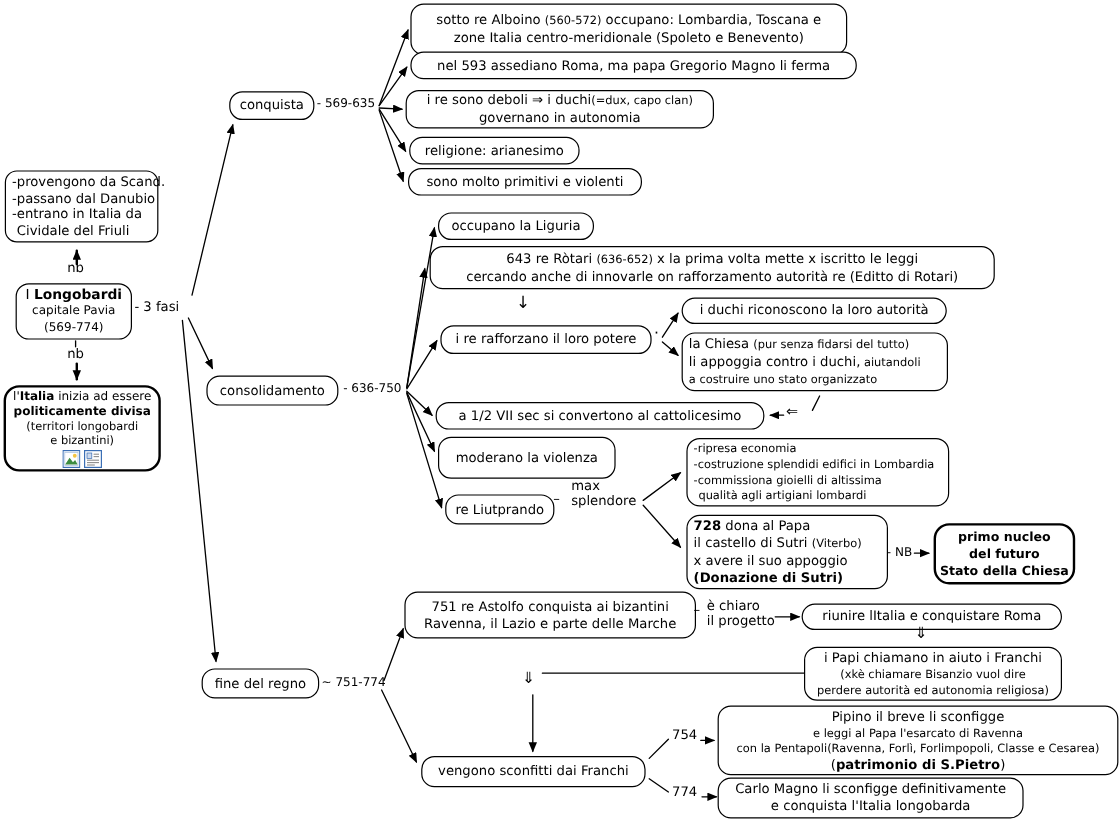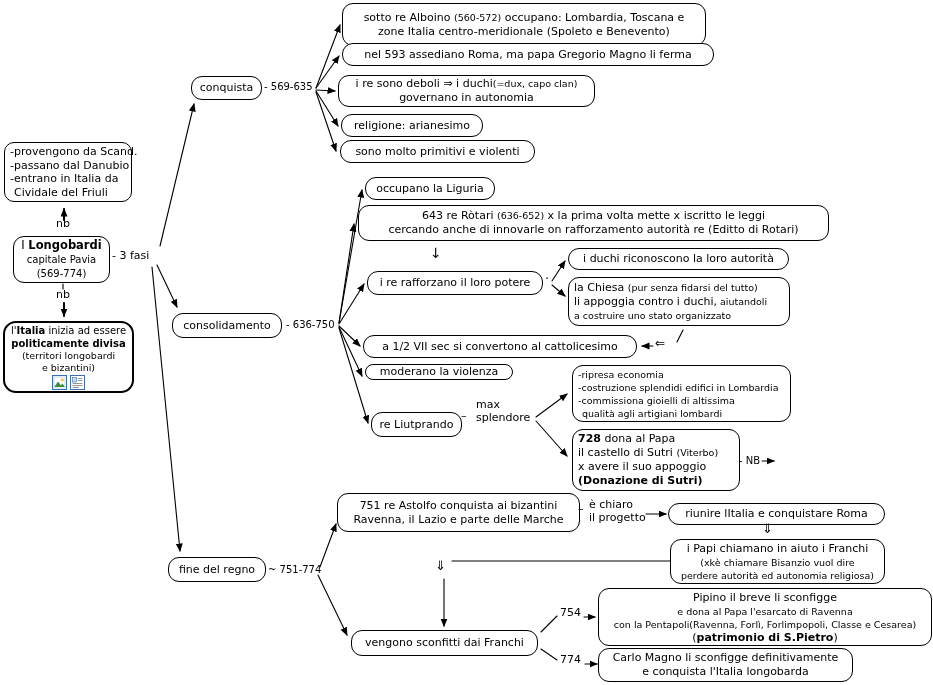--- a/index.html
+++ b/index.html
@@ -197,21 +197,21 @@
     <div class="ln"><span>la Chiesa </span><span class="sm">(pur senza fidarsi del tutto)</span></div>
     <div class="ln"><span>li appoggia contro i duchi,</span><span class="sm"> aiutandoli</span></div>
     <div class="sl">a costruire uno stato organizzato</div>
   </div>
 
   <div class="node" style="left:363px;top:335px;width:274px;height:23px">
     <div class="ln">a 1/2 VII sec si convertono al cattolicesimo</div>
   </div>
   <span class="lbl" style="left:655px;top:337px;font-size:12px">⇐</span>
 
-  <div class="node" style="left:365px;top:364px;width:148px;height:16px">
+  <div class="node" style="left:365px;top:364px;width:148px;height:35px">
     <div class="ln">moderano la violenza</div>
   </div>
 
   <div class="node" style="left:371px;top:412px;width:91px;height:25px">
     <div class="ln">re Liutprando</div>
   </div>
   <span class="lbl f11" style="left:461px;top:410px">–</span>
   <span class="lbl f11" style="left:476px;top:399px">max</span>
   <span class="lbl f11" style="left:476px;top:412px">splendore</span>
 
@@ -224,20 +224,25 @@
 
   <div class="node left" style="left:572px;top:429px;width:168px;height:62px">
     <div class="ln"><span class="b">728</span><span> dona al Papa</span></div>
     <div class="ln"><span>il castello di Sutri </span><span class="sm">(Viterbo)</span></div>
     <div class="ln">x avere il suo appoggio</div>
     <div class="ln b">(Donazione di Sutri)</div>
   </div>
 
   <span class="lbl" style="left:739px;top:455px">- NB</span>
 
+  <div class="node thick" style="left:778px;top:436px;width:118px;height:51px">
+    <div class="nuc">primo nucleo</div>
+    <div class="nuc">del futuro</div>
+    <div class="nuc">Stato della Chiesa</div>
+  </div>
 
   <div class="node" style="left:168px;top:557px;width:98px;height:25px">
     <div class="ln">fine del regno</div>
   </div>
   <span class="lbl" style="left:268px;top:564px">~ 751-774</span>
 
   <div class="node" style="left:337px;top:493px;width:243px;height:39px">
     <div class="ln">751 re Astolfo conquista ai bizantini</div>
     <div class="ln">Ravenna, il Lazio e parte delle Marche</div>
   </div>
@@ -261,21 +266,21 @@
 
   <div class="node" style="left:351px;top:630px;width:187px;height:26px">
     <div class="ln">vengono sconfitti dai Franchi</div>
   </div>
 
   <span class="lbl f11" style="left:560px;top:607px">754</span>
   <span class="lbl f11" style="left:560px;top:654px">774</span>
 
   <div class="node" style="left:598px;top:588px;width:334px;height:58px">
     <div class="pl1">Pipino il breve li sconfigge</div>
-    <div class="sl">e dona al Papa l'esarcato di Ravenna</div>
+    <div class="sl">e leggi al Papa l'esarcato di Ravenna</div>
     <div class="sl">con la Pentapoli(Ravenna, Forlì, Forlimpopoli, Classe e Cesarea)</div>
     <div class="ln"><span>(</span><span class="b">patrimonio di S.Pietro</span><span>)</span></div>
   </div>
 
   <div class="node" style="left:598px;top:648px;width:255px;height:34px">
     <div class="ln">Carlo Magno li sconfigge definitivamente</div>
     <div class="ln">e conquista l'Italia longobarda</div>
   </div>
 
 </div>

